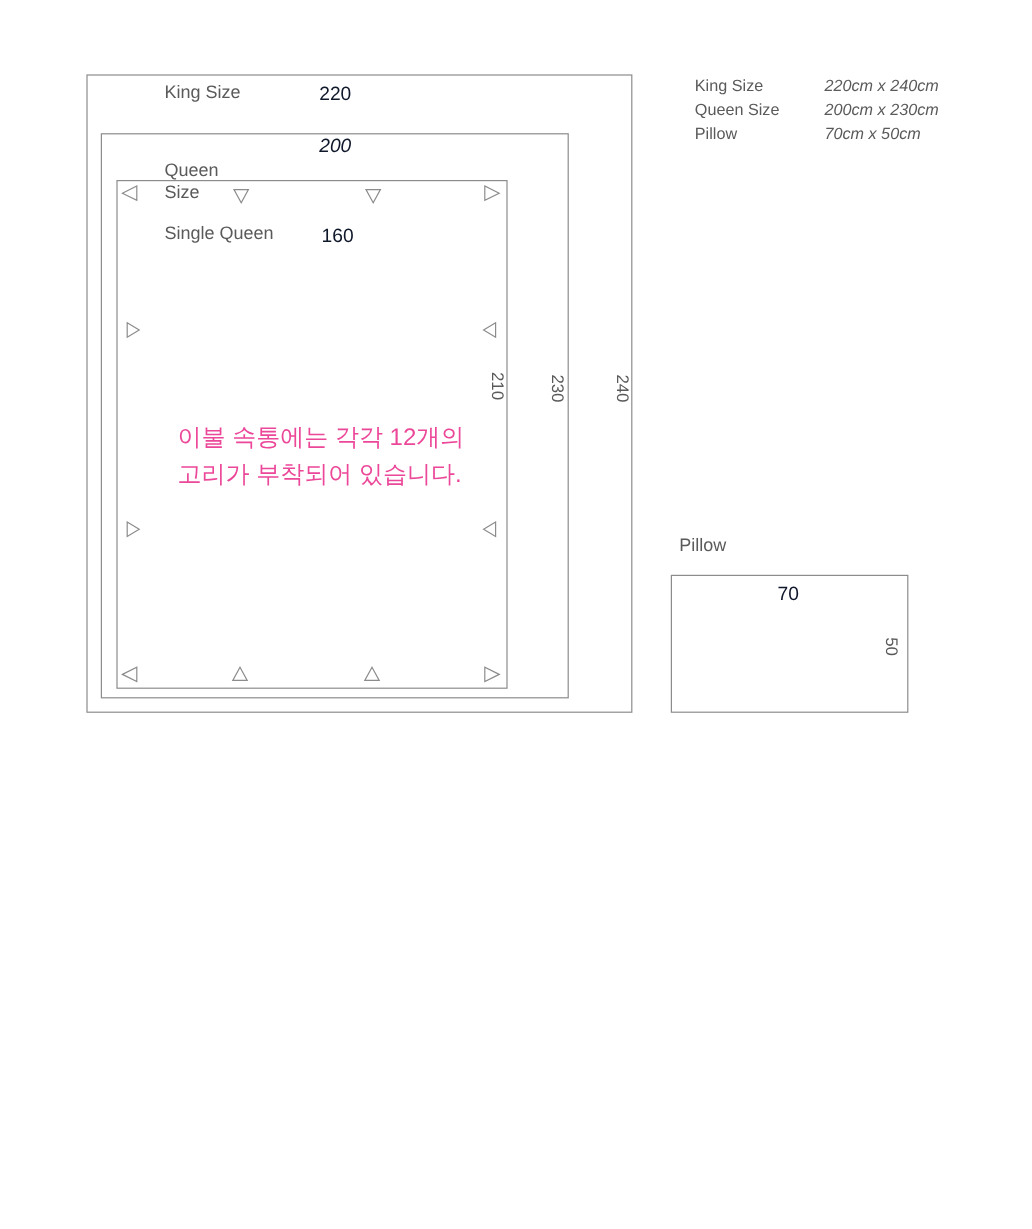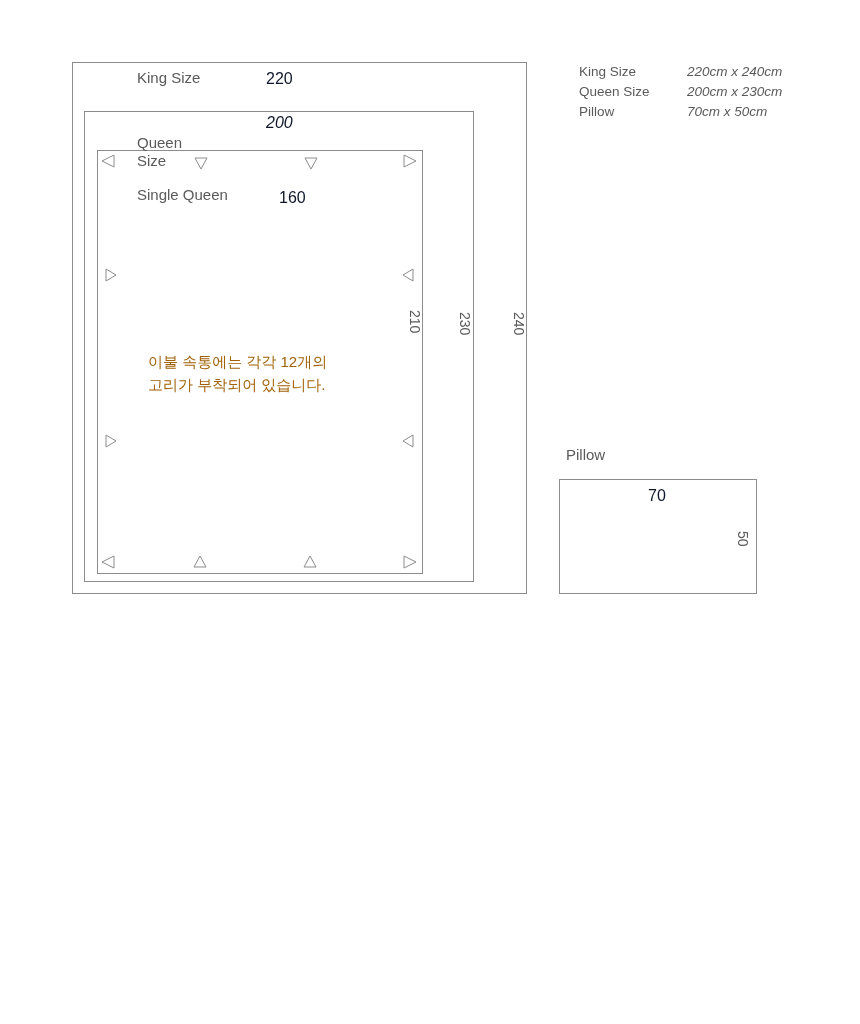--- a/index.html
+++ b/index.html
@@ -49,43 +49,43 @@
   .lbl-single  { left: 137px; top: 186px; }
   .lbl-pillow  { left: 566px; top: 446px; font-size: 15px; }
 
   .dim {
     position: absolute;
     font-size: 16px;
     color: #0f172a;
   }
   .dim-220 { left: 266px; top: 70px; }
   .dim-200 { left: 266px; top: 114px; font-style: italic; }
-  .dim-160 { left: 268px; top: 189px; margin-left: 11px; }
+  .dim-160 { left: 268px; top: 189px; }
   .dim-70  { left: 648px; top: 487px; text-align: center; }
 
   .dim-vert {
     position: absolute;
     font-size: 14px;
     color: #5a5a5a;
     writing-mode: vertical-rl;
     text-orientation: mixed;
   }
   .dim-240 { left: 511px; top: 312px; }
   .dim-230 { left: 457px; top: 312px; }
   .dim-210 { left: 407px; top: 310px; }
   .dim-50  { left: 735px; top: 531px; }
 
   
   .note {
     position: absolute;
     left: 148px;
     top: 350px;
-    font-size: 15px;
+    font-size: 20px;
     line-height: 1.55;
-    color: #a16207;
+    color: #ec4899;
     white-space: pre-line;
   }
 
   
   .size-table {
     position: absolute;
     left: 579px;
     top: 62px;
     font-size: 13.5px;
     color: #5a5a5a;

